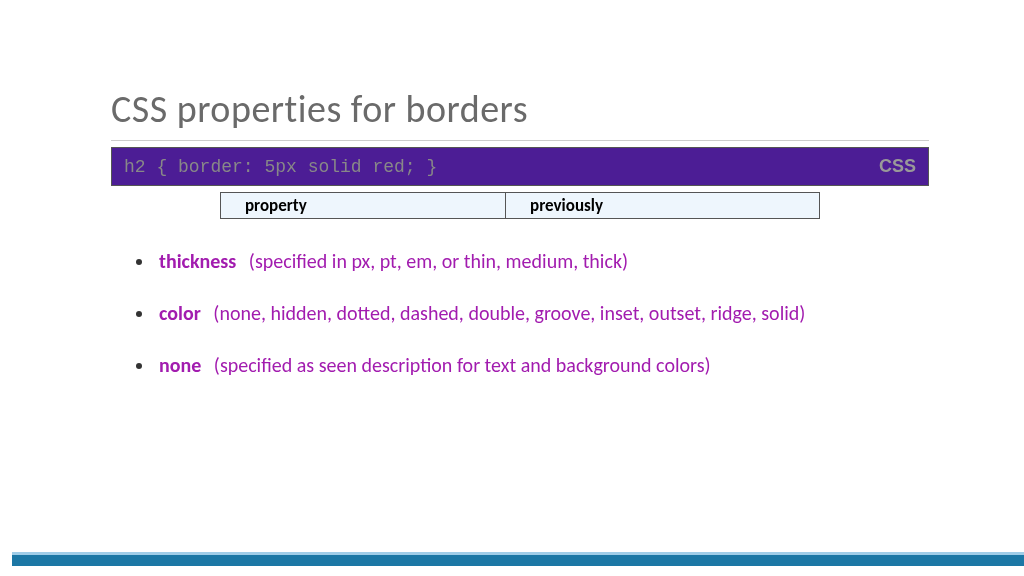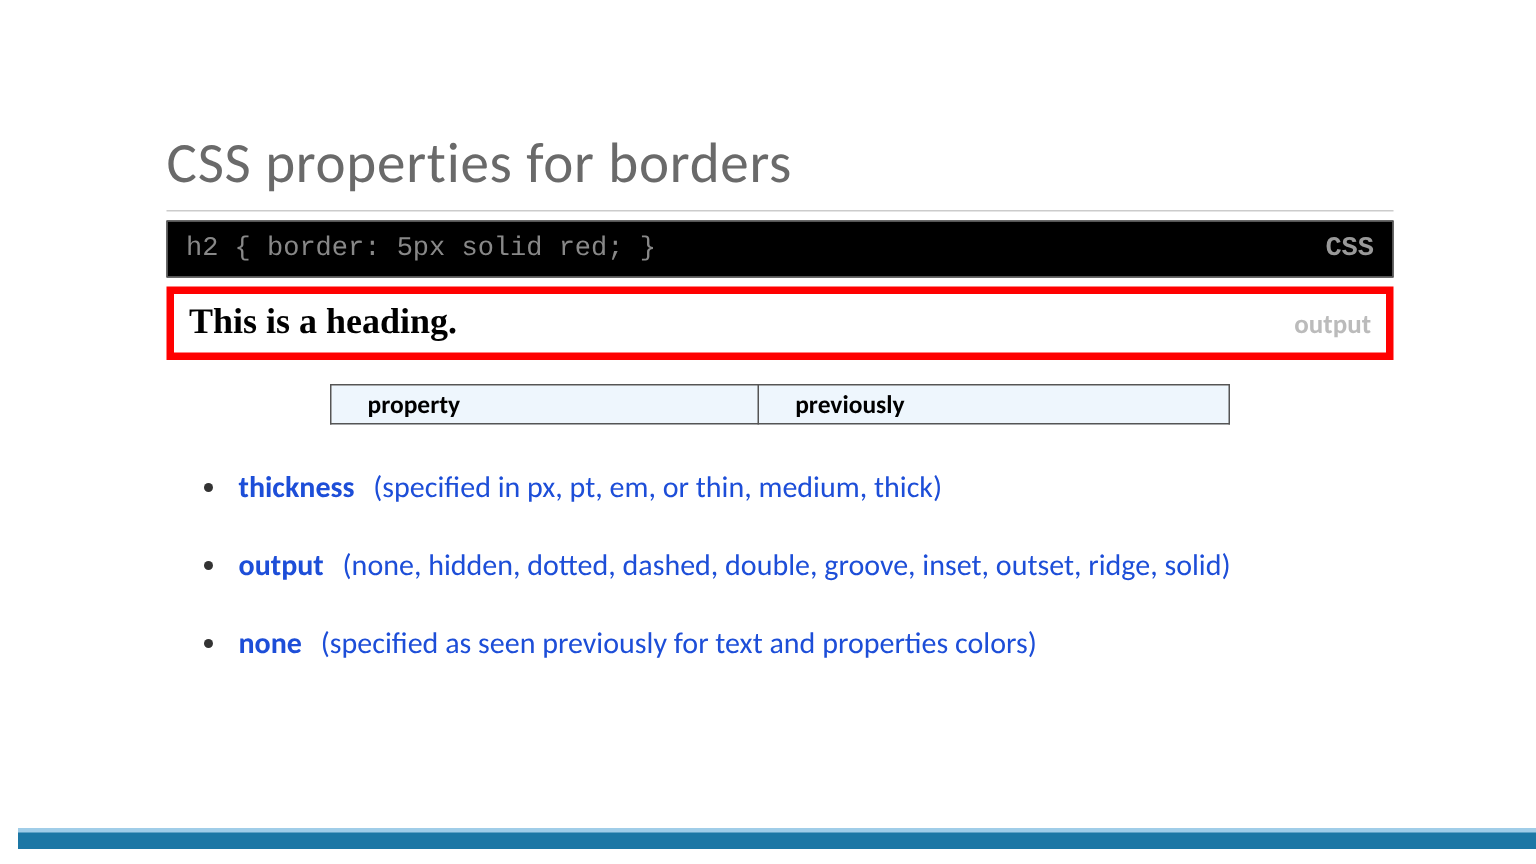--- a/index.html
+++ b/index.html
@@ -20,35 +20,35 @@
       color: #6a6a6a;
       margin-bottom: 8px;
       letter-spacing: 0.5px;
     }
     .title-rule {
       border: none;
       border-top: 1px solid #ccc;
       margin-bottom: 6px;
     }
     .code-box {
-      background: #000000;
+      background: #4c1d95;
       border: 1px solid #555;
       padding: 4px 8px;
       font-family: "Courier New", monospace;
       font-size: 18px;
       color: #888;
       display: flex;
       justify-content: space-between;
       align-items: center;
       margin-bottom: 6px;
     }
     .code-box .lang-label {
       font-weight: bold;
       color: #999;
-      font-family: Liberation Mono, monospace;
+      font-family: Liberation Sans, sans-serif;
     }
     .output-box {
       border: 5px solid #f00;
       padding: 2px 6px;
       display: flex;
       justify-content: space-between;
       align-items: center;
       margin-bottom: 16px;
     }
     .output-box .heading-demo {
@@ -78,21 +78,21 @@
       font-weight: bold;
     }
     .prop-table .link-cell {
       color: #6aa700;
       text-decoration: underline;
     }
     .bullets {
       list-style: disc;
       padding-left: 40px;
       font-size: 20px;
-      color: #1d4ed8;
+      color: #a21caf;
     }
     .bullets li {
       margin-bottom: 28px;
     }
     .bullets li::marker {
       color: #333;
     }
     .bullets b {
       font-weight: bold;
     }
@@ -111,40 +111,36 @@
 
 <div class="slide">
   <h1 class="title">CSS properties for borders</h1>
   <hr class="title-rule">
 
   <div class="code-box">
     <span>h2 { border: 5px solid red; }</span>
     <span class="lang-label">CSS</span>
   </div>
 
-  <div class="output-box">
-    <span class="heading-demo">This is a heading.</span>
-    <span class="out-label">output</span>
-  </div>
 
   <table class="prop-table">
     <tbody>
         <tr>
       <th>property</th>
       <th>previously</th>
     </tr>
   </tbody>
     </table>
 
   <ul class="bullets">
     <li>
       <b>thickness</b><span> (specified in px, pt, em, or thin, medium, thick)</span>
     </li>
     <li>
-      <b>output</b><span>  (none, hidden, dotted, dashed, double, groove, inset, outset, ridge, solid)</span>
+      <b>color</b><span>  (none, hidden, dotted, dashed, double, groove, inset, outset, ridge, solid)</span>
     </li>
     <li>
-      <b>none</b><span> (specified as seen previously for text and properties colors)</span>
+      <b>none</b><span> (specified as seen description for text and background colors)</span>
     </li>
   </ul>
 </div>
 
 <div class="footer-bar"></div>
 
 </body></html>

